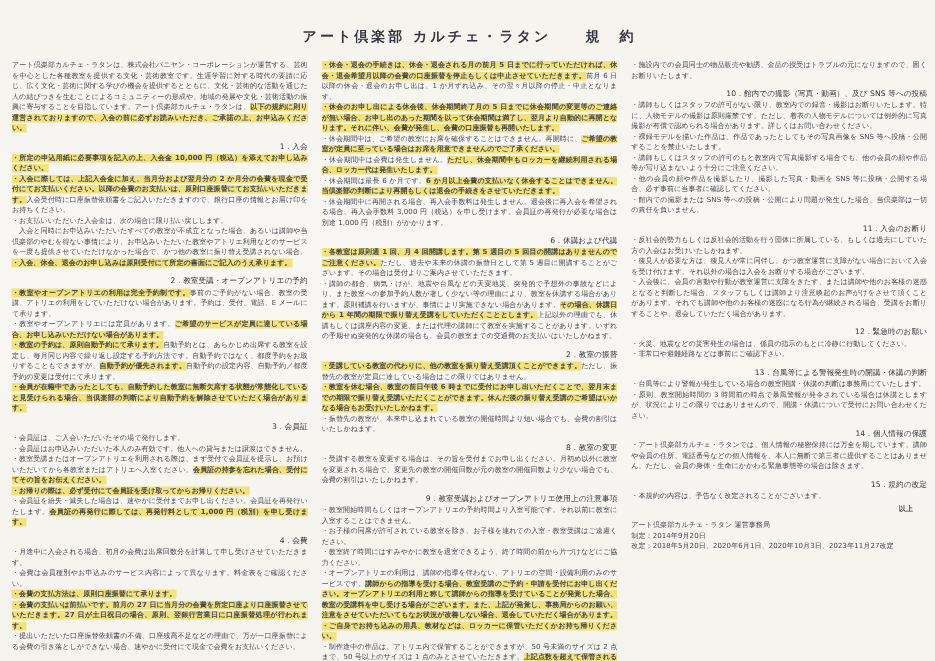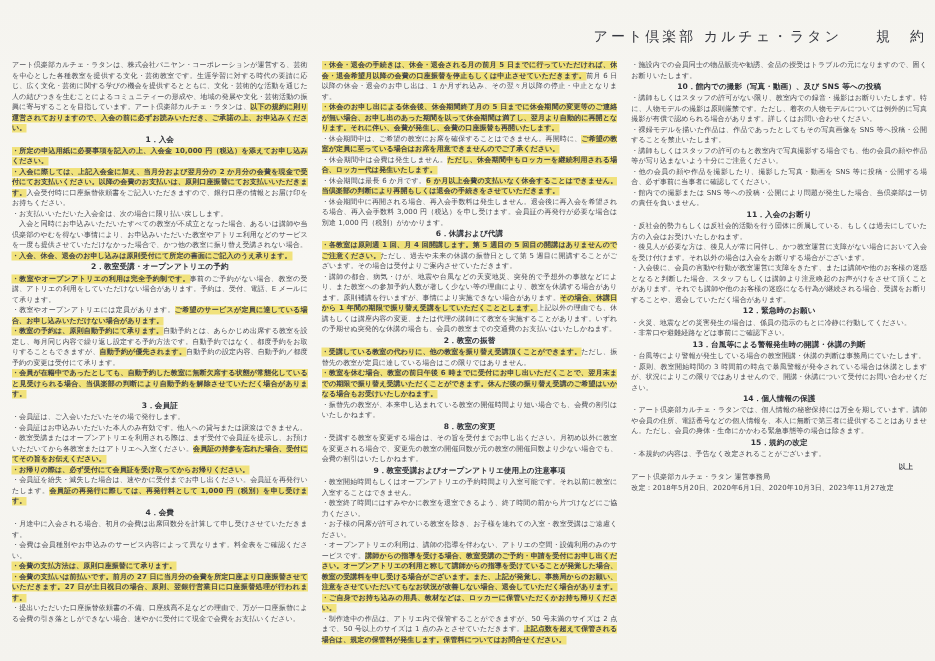--- a/index.html
+++ b/index.html
@@ -10,23 +10,23 @@
   }
   .page{
     position:relative;
     width:935px;height:661px;
     box-sizing:border-box;
     background:linear-gradient(180deg,#f5f4ef 0%,#f8f7f3 40%,#f4f3ee 100%);
     padding:22px 8px 0 12px;
     overflow:hidden;
   }
   .doc-title{
-    text-align:right;
+    text-align:center;
     font-size:14px;
-    font-weight:400;
+    font-weight:700;
     color:#34363e;
     letter-spacing:3px;
     margin:6px 0 14px 0;
     white-space:pre;
   }
   .cols{
     display:flex;
     gap:14px;
     align-items:flex-start;
   }
@@ -34,42 +34,43 @@
     flex:1 1 0;
     min-width:0;
     font-size:7px;
     line-height:1.5;
     color:#45474f;
     text-align:justify;
     letter-spacing:0.1px;
   }
   .sec-heading{
     font-size:7.6px;
-    font-weight:bold;
+    font-weight:normal;
     color:#313339;
+    margin-top:7px;
     margin-bottom:1px;
-    text-align:center;
+    text-align:right;
   }
   .para{margin:0;}
   .hl{
     background:var(--hl,#f1e27c);
     box-shadow:0 0 0 0.5px var(--hl,#f1e27c);
     font-weight:bold;
   }
   .closing{
     text-align:right;
     padding-right:14px;
     margin-top:2px;
     font-weight:bold;
   }
   .footer-line{
     text-align:left;
     margin:0;
   }
-  .footer-line.first{}
+  .footer-line.first{margin-top:6px;}
 </style>
 </head>
 <body>
 
 <div class="page">
   <div class="doc-title">アート倶楽部 カルチェ・ラタン　　規　約</div>
   <div class="cols">
       <div class="col">
         <div class="para"><span>アート倶楽部カルチェ・ラタンは、株式会社パニヤン・コーポレーションが運営する、芸術を中心とした各種教室を提供する文化・芸術教室です。生涯学習に対する時代の要請に応じ、広く文化・芸術に関する学びの機会を提供するとともに、文化・芸術的な活動を通じた人の結びつきを生むことによるコミュニティーの形成や、地域の発展や文化・芸術活動の振興に寄与することを目指しています。アート倶楽部カルチェ・ラタンは、</span><span class="hl">以下の規約に則り運営されておりますので、入会の前に必ずお読みいただき、ご承諾の上、お申込みください。</span></div>
         <div class="sec-heading">1．入会</div>
@@ -107,22 +108,22 @@
         <div class="para"><span class="hl">・各教室は原則週 1 回、月 4 回開講します。第 5 週目の 5 回目の開講はありませんのでご注意ください。</span><span>ただし、過去や未来の休講の振替日として第 5 週目に開講することがございます。その場合は受付よりご案内させていただきます。</span></div>
         <div class="para"><span>・講師の都合、病気・けが、地震や台風などの天変地災、突発的で予想外の事故などにより、また教室への参加予約人数が著しく少ない等の理由により、教室を休講する場合があります。原則補講を行いますが、事情により実施できない場合があります。</span><span class="hl">その場合、休講日から 1 年間の期限で振り替え受講をしていただくこととします。</span><span>上記以外の理由でも、休講もしくは講座内容の変更、または代理の講師にて教室を実施することがあります。いずれの予期せぬ突発的な休講の場合も、会員の教室までの交通費のお支払いはいたしかねます。</span></div>
         <div class="sec-heading">2．教室の振替</div>
         <div class="para"><span class="hl">・受講している教室の代わりに、他の教室を振り替え受講頂くことができます。</span><span>ただし、振替先の教室が定員に達している場合はこの限りではありません。</span></div>
         <div class="para"><span class="hl">・教室を休む場合、教室の前日午後 6 時までに受付にお申し出いただくことで、翌月末までの期限で振り替え受講いただくことができます。休んだ後の振り替え受講のご希望はいかなる場合もお受けいたしかねます。</span></div>
         <div class="para"><span>・振替先の教室が、本来申し込まれている教室の開催時間より短い場合でも、会費の割引はいたしかねます。</span></div>
         <div class="sec-heading">8．教室の変更</div>
         <div class="para"><span>・受講する教室を変更する場合は、その旨を受付までお申し出ください。月初め以外に教室を変更される場合で、変更先の教室の開催回数が元の教室の開催回数より少ない場合でも、会費の割引はいたしかねます。</span></div>
         <div class="sec-heading">9．教室受講およびオープンアトリエ使用上の注意事項</div>
         <div class="para"><span>・教室開始時間もしくはオープンアトリエの予約時間より入室可能です。それ以前に教室に入室することはできません。</span></div>
+        <div class="para"><span>・お子様の同席が許可されている教室を除き、お子様を連れての入室・教室受講はご遠慮ください。</span></div>
         <div class="para"><span>・教室終了時間にはすみやかに教室を退室できるよう、終了時間の前から片づけなどにご協力ください。</span></div>
-        <div class="para"><span>・お子様の同席が許可されている教室を除き、お子様を連れての入室・教室受講はご遠慮ください。</span></div>
         <div class="para"><span>・オープンアトリエの利用は、講師の指導を伴わない、アトリエの空間・設備利用のみのサービスです。</span><span class="hl">講師からの指導を受ける場合、教室受講のご予約・申請を受付にお申し出ください。オープンアトリエの利用と称して講師からの指導を受けていることが発覚した場合、教室の受講料を申し受ける場合がございます。また、上記が発覚し、事務局からのお願い、注意をさせていただいてもなお状況が改善しない場合、退会していただく場合があります。</span></div>
         <div class="para"><span class="hl">・ご自身でお持ち込みの用具、教材などは、ロッカーに保管いただくかお持ち帰りください。</span></div>
         <div class="para"><span>・制作途中の作品は、アトリエ内で保管することができますが、50 号未満のサイズは 2 点まで、50 号以上のサイズは 1 点のみとさせていただきます。</span><span class="hl">上記点数を超えて保管される場合は、規定の保管料が発生します。保管料についてはお問合せください。</span></div>
       </div>
       <div class="col">
         <div class="para"><span>・施設内での会員同士の物品販売や勧誘、金品の授受はトラブルの元になりますので、固くお断りいたします。</span></div>
         <div class="sec-heading">10．館内での撮影（写真・動画）、及び SNS 等への投稿</div>
         <div class="para"><span>・講師もしくはスタッフの許可がない限り、教室内での録音・撮影はお断りいたします。特に、人物モデルの撮影は原則厳禁です。ただし、着衣の人物モデルについては例外的に写真撮影が有償で認められる場合があります。詳しくはお問い合わせください。</span></div>
         <div class="para"><span>・裸婦モデルを描いた作品は、作品であったとしてもその写真画像を SNS 等へ投稿・公開することを禁止いたします。</span></div>
         <div class="para"><span>・講師もしくはスタッフの許可のもと教室内で写真撮影する場合でも、他の会員の顔や作品等が写り込まないよう十分にご注意ください。</span></div>
@@ -137,16 +138,17 @@
         <div class="para"><span>・非常口や避難経路などは事前にご確認下さい。</span></div>
         <div class="sec-heading">13．台風等による警報発生時の開講・休講の判断</div>
         <div class="para"><span>・台風等により警報が発生している場合の教室開講・休講の判断は事務局にていたします。</span></div>
         <div class="para"><span>・原則、教室開始時間の 3 時間前の時点で暴風警報が発令されている場合は休講としますが、状況によりこの限りではありませんので、開講・休講について受付にお問い合わせください。</span></div>
         <div class="sec-heading">14．個人情報の保護</div>
         <div class="para"><span>・アート倶楽部カルチェ・ラタンでは、個人情報の秘密保持には万全を期しています。講師や会員の住所、電話番号などの個人情報を、本人に無断で第三者に提供することはありません。ただし、会員の身体・生命にかかわる緊急事態等の場合は除きます。</span></div>
         <div class="sec-heading">15．規約の改定</div>
         <div class="para"><span>・本規約の内容は、予告なく改定されることがございます。</span></div>
         <div class="para closing">以上</div>
         <div class="para footer-line first">アート倶楽部カルチェ・ラタン 運営事務局</div>
+        <div class="para footer-line">制定：2014年9月20日</div>
         <div class="para footer-line">改定：2018年5月20日、2020年6月1日、2020年10月3日、2023年11月27改定</div>
       </div>
     </div>
 </div>
 
 </body></html>

